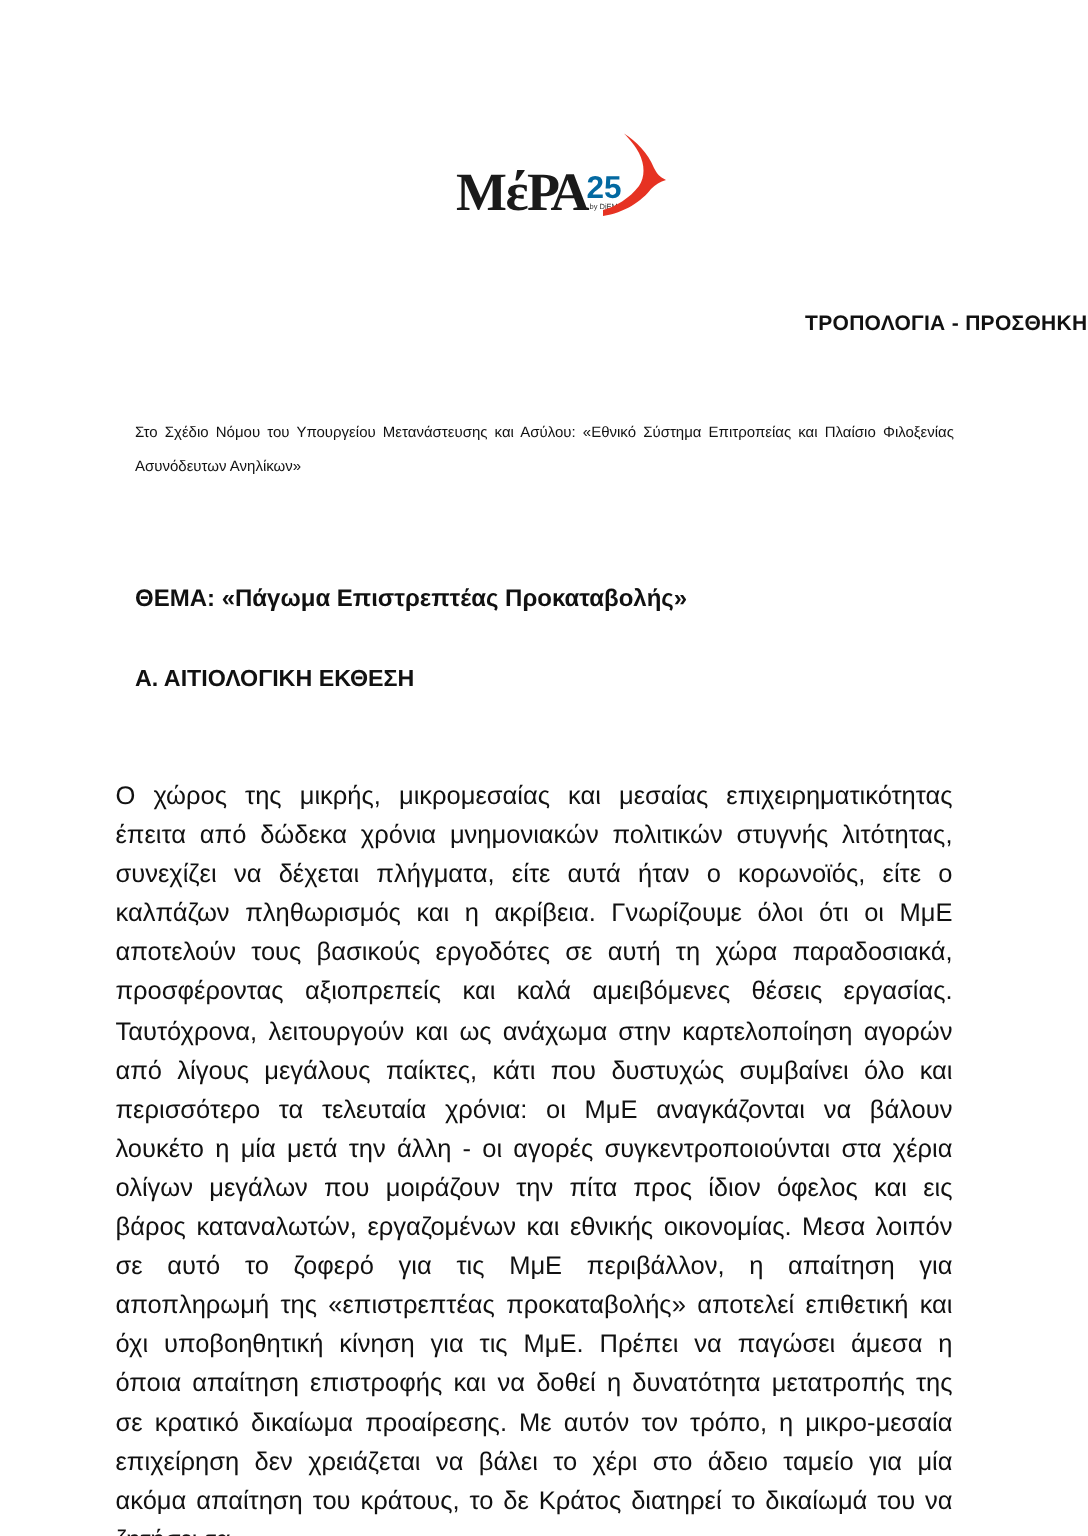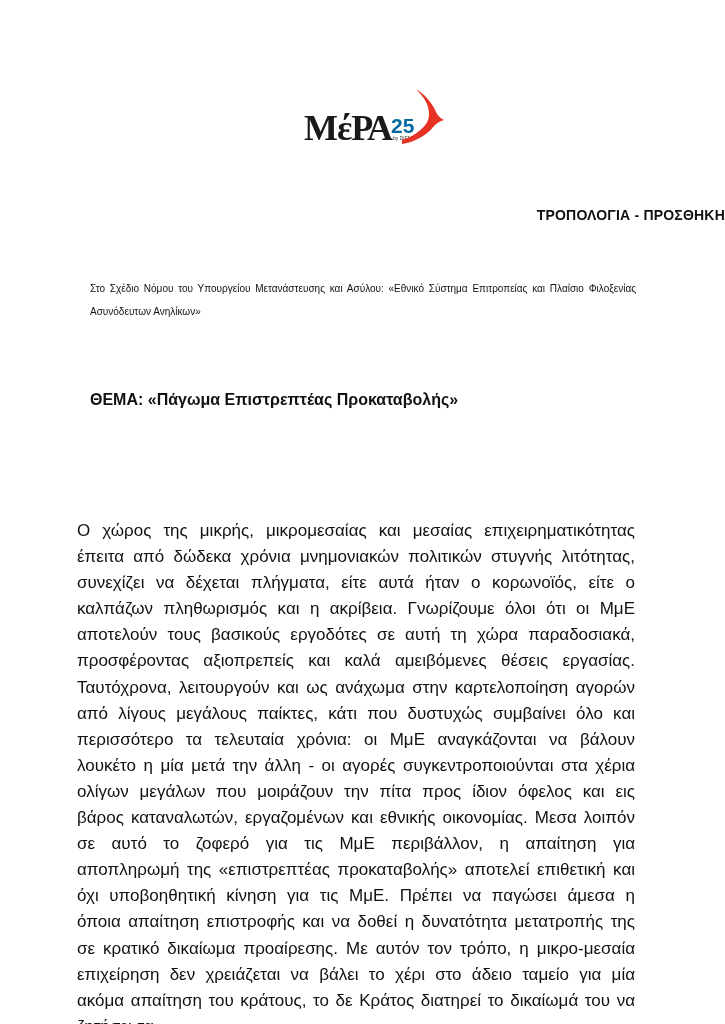--- a/index.html
+++ b/index.html
@@ -122,16 +122,17 @@
       <path id="bird-path" d="M6 52 C 14 50, 24 44, 30 36 C 34 30, 34 22, 30 14 C 28 10, 24 5, 20 1 C 28 6, 36 14, 40 24 C 42 28, 44 30, 48 32 C 44 33, 41 35, 38 38 C 32 46, 20 54, 6 56 Z" fill="#e63222"></path>
     </svg>
   </div>
 
   <div class="title">ΤΡΟΠΟΛΟΓΙΑ - ΠΡΟΣΘΗΚΗ</div>
 
   <div class="intro">Στο Σχέδιο Νόμου του Υπουργείου Μετανάστευσης και Ασύλου: «Εθνικό Σύστημα Επιτροπείας και Πλαίσιο Φιλοξενίας Ασυνόδευτων Ανηλίκων»</div>
 
   <div class="subject">ΘΕΜΑ: «Πάγωμα Επιστρεπτέας Προκαταβολής»</div>
 
+  <div class="section-heading">Α. ΑΙΤΙΟΛΟΓΙΚΗ ΕΚΘΕΣΗ</div>
 
   <div class="body-text">Ο χώρος της μικρής, μικρομεσαίας και μεσαίας επιχειρηματικότητας έπειτα από δώδεκα χρόνια μνημονιακών πολιτικών στυγνής λιτότητας, συνεχίζει να δέχεται πλήγματα, είτε αυτά ήταν ο κορωνοϊός, είτε ο καλπάζων πληθωρισμός και η ακρίβεια. Γνωρίζουμε όλοι ότι οι ΜμΕ αποτελούν τους βασικούς εργοδότες σε αυτή τη χώρα παραδοσιακά, προσφέροντας αξιοπρεπείς και καλά αμειβόμενες θέσεις εργασίας. Ταυτόχρονα, λειτουργούν και ως ανάχωμα στην καρτελοποίηση αγορών από λίγους μεγάλους παίκτες, κάτι που δυστυχώς συμβαίνει όλο και περισσότερο τα τελευταία χρόνια: οι ΜμΕ αναγκάζονται να βάλουν λουκέτο η μία μετά την άλλη - οι αγορές συγκεντροποιούνται στα χέρια ολίγων μεγάλων που μοιράζουν την πίτα προς ίδιον όφελος και εις βάρος καταναλωτών, εργαζομένων και εθνικής οικονομίας. Μεσα λοιπόν σε αυτό το ζοφερό για τις ΜμΕ περιβάλλον, η απαίτηση για αποπληρωμή της «επιστρεπτέας προκαταβολής» αποτελεί επιθετική και όχι υποβοηθητική κίνηση για τις ΜμΕ. Πρέπει να παγώσει άμεσα η όποια απαίτηση επιστροφής και να δοθεί η δυνατότητα μετατροπής της σε κρατικό δικαίωμα προαίρεσης. Με αυτόν τον τρόπο, η μικρο-μεσαία επιχείρηση δεν χρειάζεται να βάλει το χέρι στο άδειο ταμείο για μία ακόμα απαίτηση του κράτους, το δε Κράτος διατηρεί το δικαίωμά του να ζητήσει τα</div>
 
 </div>
 
 </body></html>

